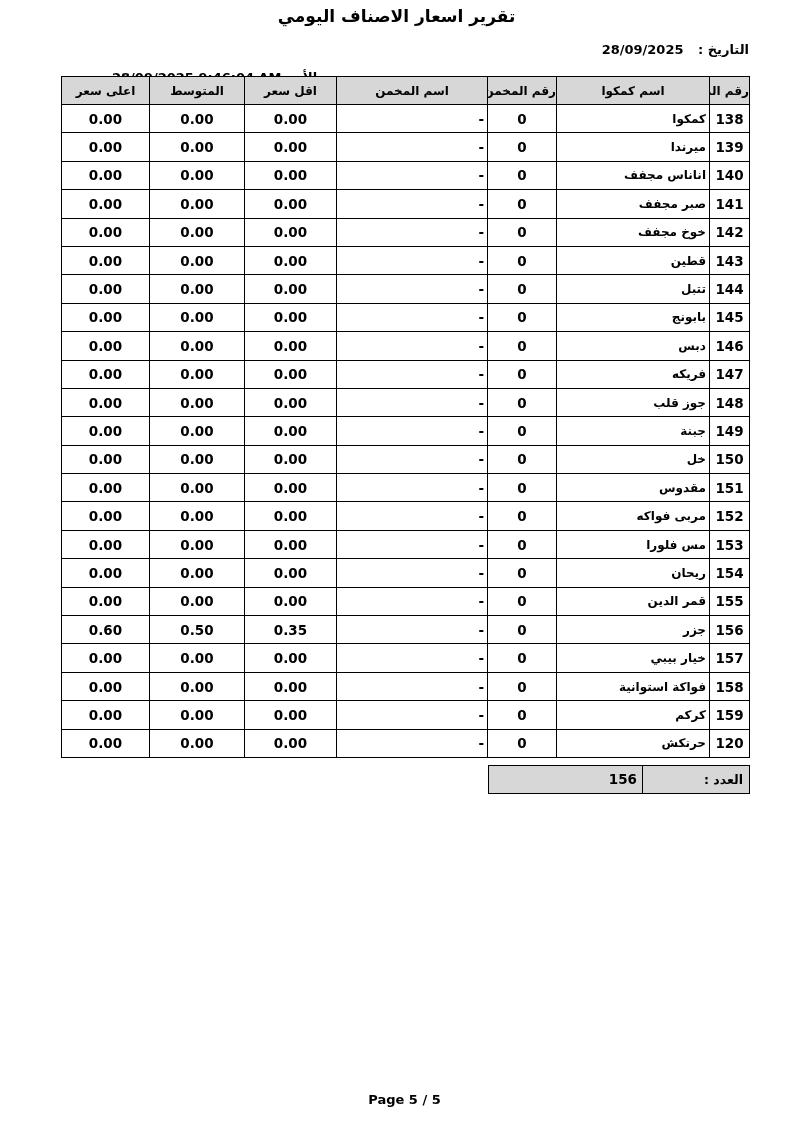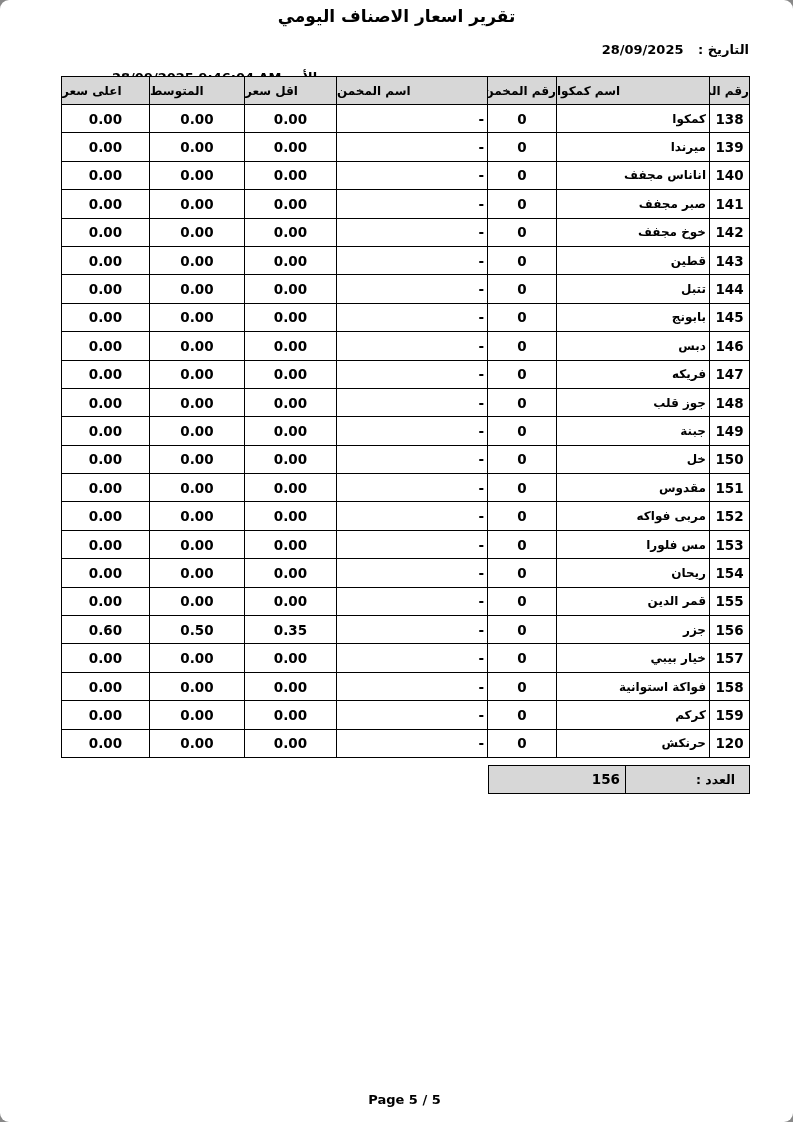--- a/index.html
+++ b/index.html
@@ -6,21 +6,20 @@
   html, body { background: #888; }
   .page {
     position: relative;
     width: 793px;
     height: 1122px;
     background: #ffffff;
     margin: 0 auto;
     font-family: "DejaVu Sans", "Liberation Sans", sans-serif;
     color: #000;
     overflow: hidden;
-    border-radius: 9px;
   }
   .report-title {
     position: absolute;
     top: 6px;
     left: 0;
     width: 100%;
     text-align: center;
     font-size: 17px;
     font-weight: bold;
     direction: rtl;
@@ -40,21 +39,21 @@
   table.report th, table.report td {
     border: 1px solid #000;
     overflow: hidden;
     white-space: nowrap;
   }
   table.report th {
     background: #d7d7d7;
     height: 28px;
     font-size: 12px;
     font-weight: bold;
-    text-align: left;
+    text-align: center;
   }
   table.report td {
     height: 28.4px;
     font-weight: bold;
     padding: 0 3px;
   }
   td.c-no   { text-align: center; font-size: 13.5px; }
   td.c-name { text-align: right;  font-size: 12px; }
   td.c-whno { text-align: center; font-size: 13.5px; }
   td.c-whnm { text-align: right;  font-size: 13.5px; }
@@ -66,22 +65,22 @@
     width: 262px;
     height: 29px;
     background: #d7d7d7;
     border: 1.5px solid #000;
     display: flex;
     direction: rtl;
     align-items: center;
     font-weight: bold;
   }
   .summary-label {
-    width: 124px;
-    padding-right: 14px;
+    width: 107px;
+    padding-right: 6px;
     font-size: 12.5px;
     border-left: 1px solid #000;
     height: 100%;
     display: flex;
     align-items: center;
   }
   .summary-value {
     flex: 1;
     font-size: 13.5px;
     padding-right: 5px;

